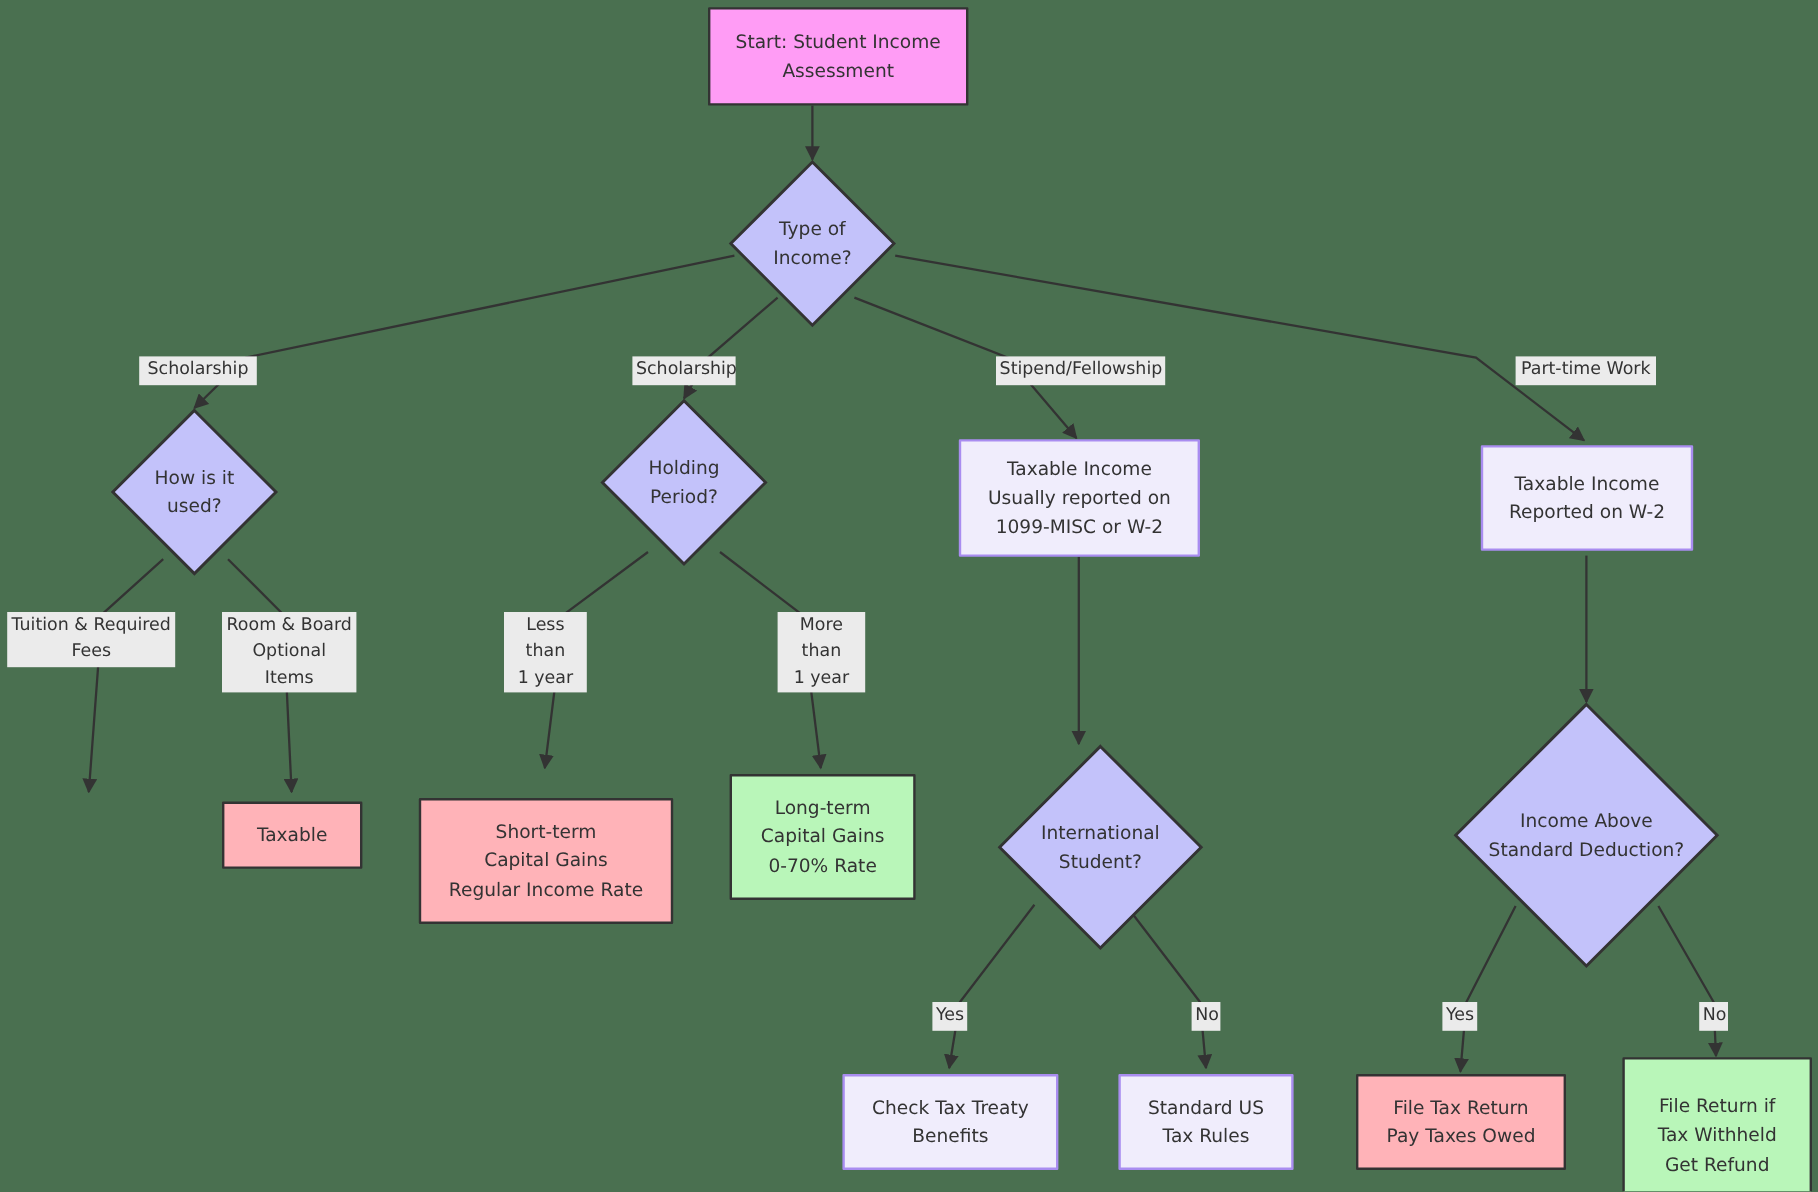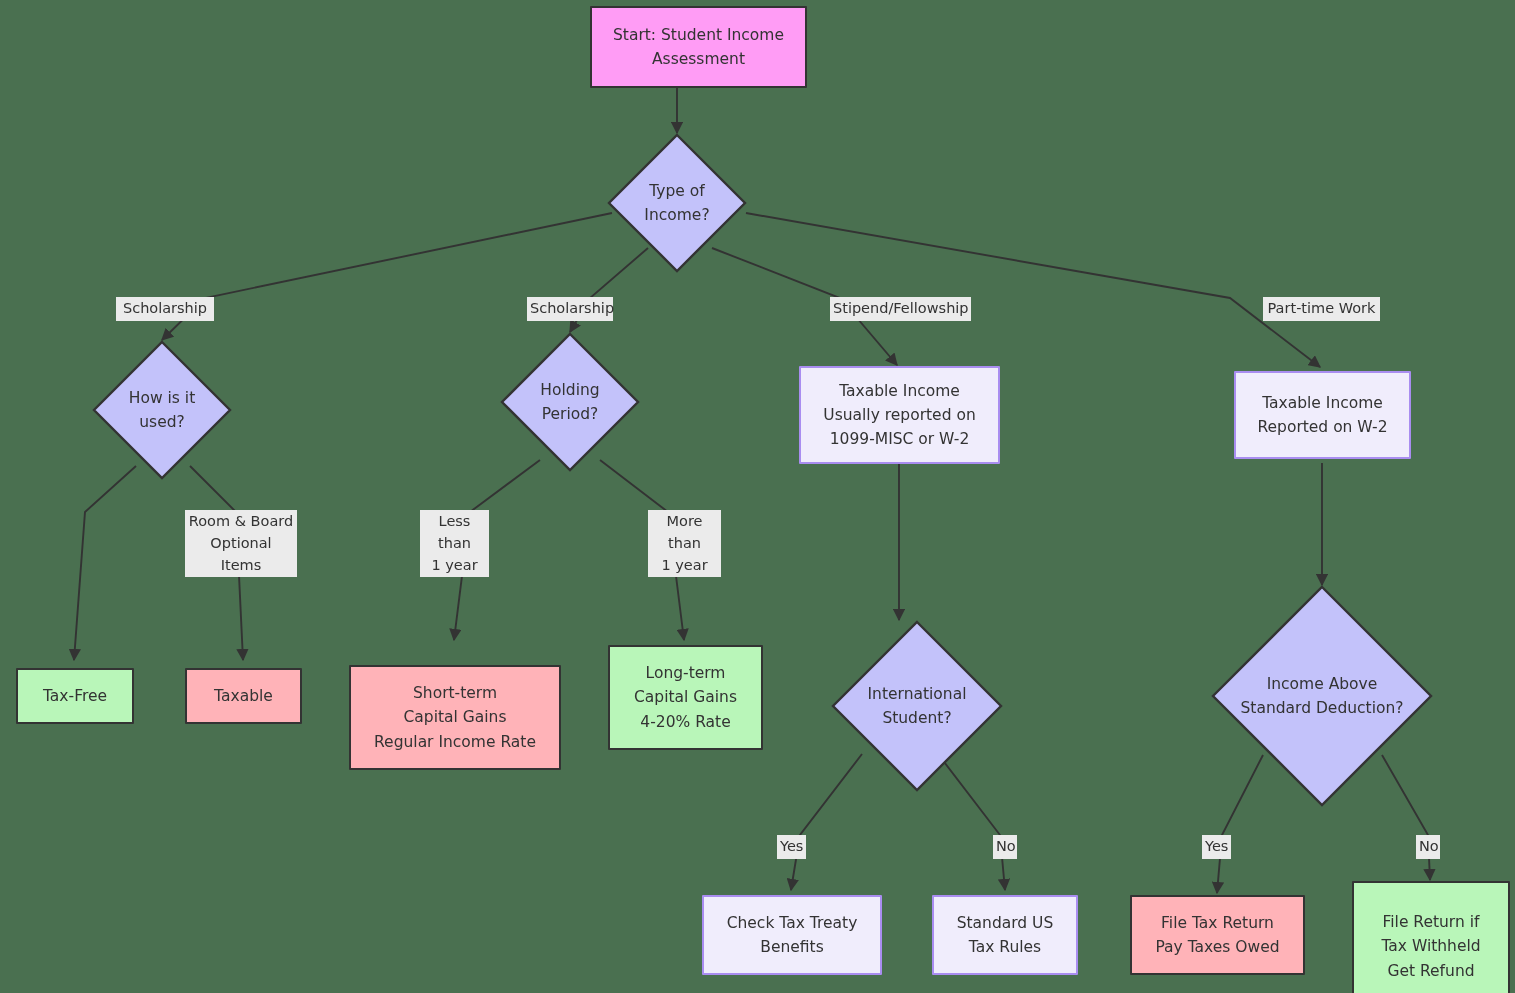--- a/index.html
+++ b/index.html
@@ -155,38 +155,35 @@
     <span class="lines">Taxable Income
 Usually reported on
 1099-MISC or W-2</span>
   </div>
 
   <div class="node rect lav" style="left:1234px; top:371px; width:177px; height:88px;">
     <span class="lines">Taxable Income
 Reported on W-2</span>
   </div>
 
-  <div class="node rect green" style="left:16px; top:668px; width:118px; height:56px;">
-    <span class="lines">Tax-Free</span>
-  </div>
 
   <div class="node rect red" style="left:185px; top:668px; width:117px; height:56px;">
     <span class="lines">Taxable</span>
   </div>
 
   <div class="node rect red" style="left:349px; top:645px; width:212px; height:105px;margin-top:20px;">
     <span class="lines">Short-term
 Capital Gains
 Regular Income Rate</span>
   </div>
 
   <div class="node rect green" style="left:608px; top:645px; width:155px; height:105px;">
     <span class="lines">Long-term
 Capital Gains
-4-20% Rate</span>
+0-70% Rate</span>
   </div>
 
   <div class="node diamond" style="left:831px; top:620px; width:172px; height:172px;">
     <svg class="dshape" viewBox="0 0 172 172" xmlns="http://www.w3.org/2000/svg">
       <polygon points="86,2 170,86 86,170 2,86" fill="#c3c2fa" stroke="#333333" stroke-width="2.4"></polygon>
     </svg>
     <span class="lines dlabel">International
 Student?</span>
   </div>
 
@@ -220,20 +217,22 @@
   </div>
 
   <div class="elabel" style="left:116px; top:297px; width:98px;">Scholarship</div>
 
   <div class="elabel" style="left:527px; top:297px; width:86px;">Scholarship</div>
 
   <div class="elabel" style="left:830px; top:297px; width:141px;">Stipend/Fellowship</div>
 
   <div class="elabel" style="left:1263px; top:297px; width:117px;">Part-time Work</div>
 
+  <div class="elabel" style="left:6px; top:510px; width:140px;">Tuition &amp; Required
+Fees</div>
 
   <div class="elabel" style="left:185px; top:510px; width:112px;">Room &amp; Board
 Optional Items</div>
 
   <div class="elabel" style="left:420px; top:510px; width:69px;">Less than
 1 year</div>
 
   <div class="elabel" style="left:648px; top:510px; width:73px;">More than
 1 year</div>
 

